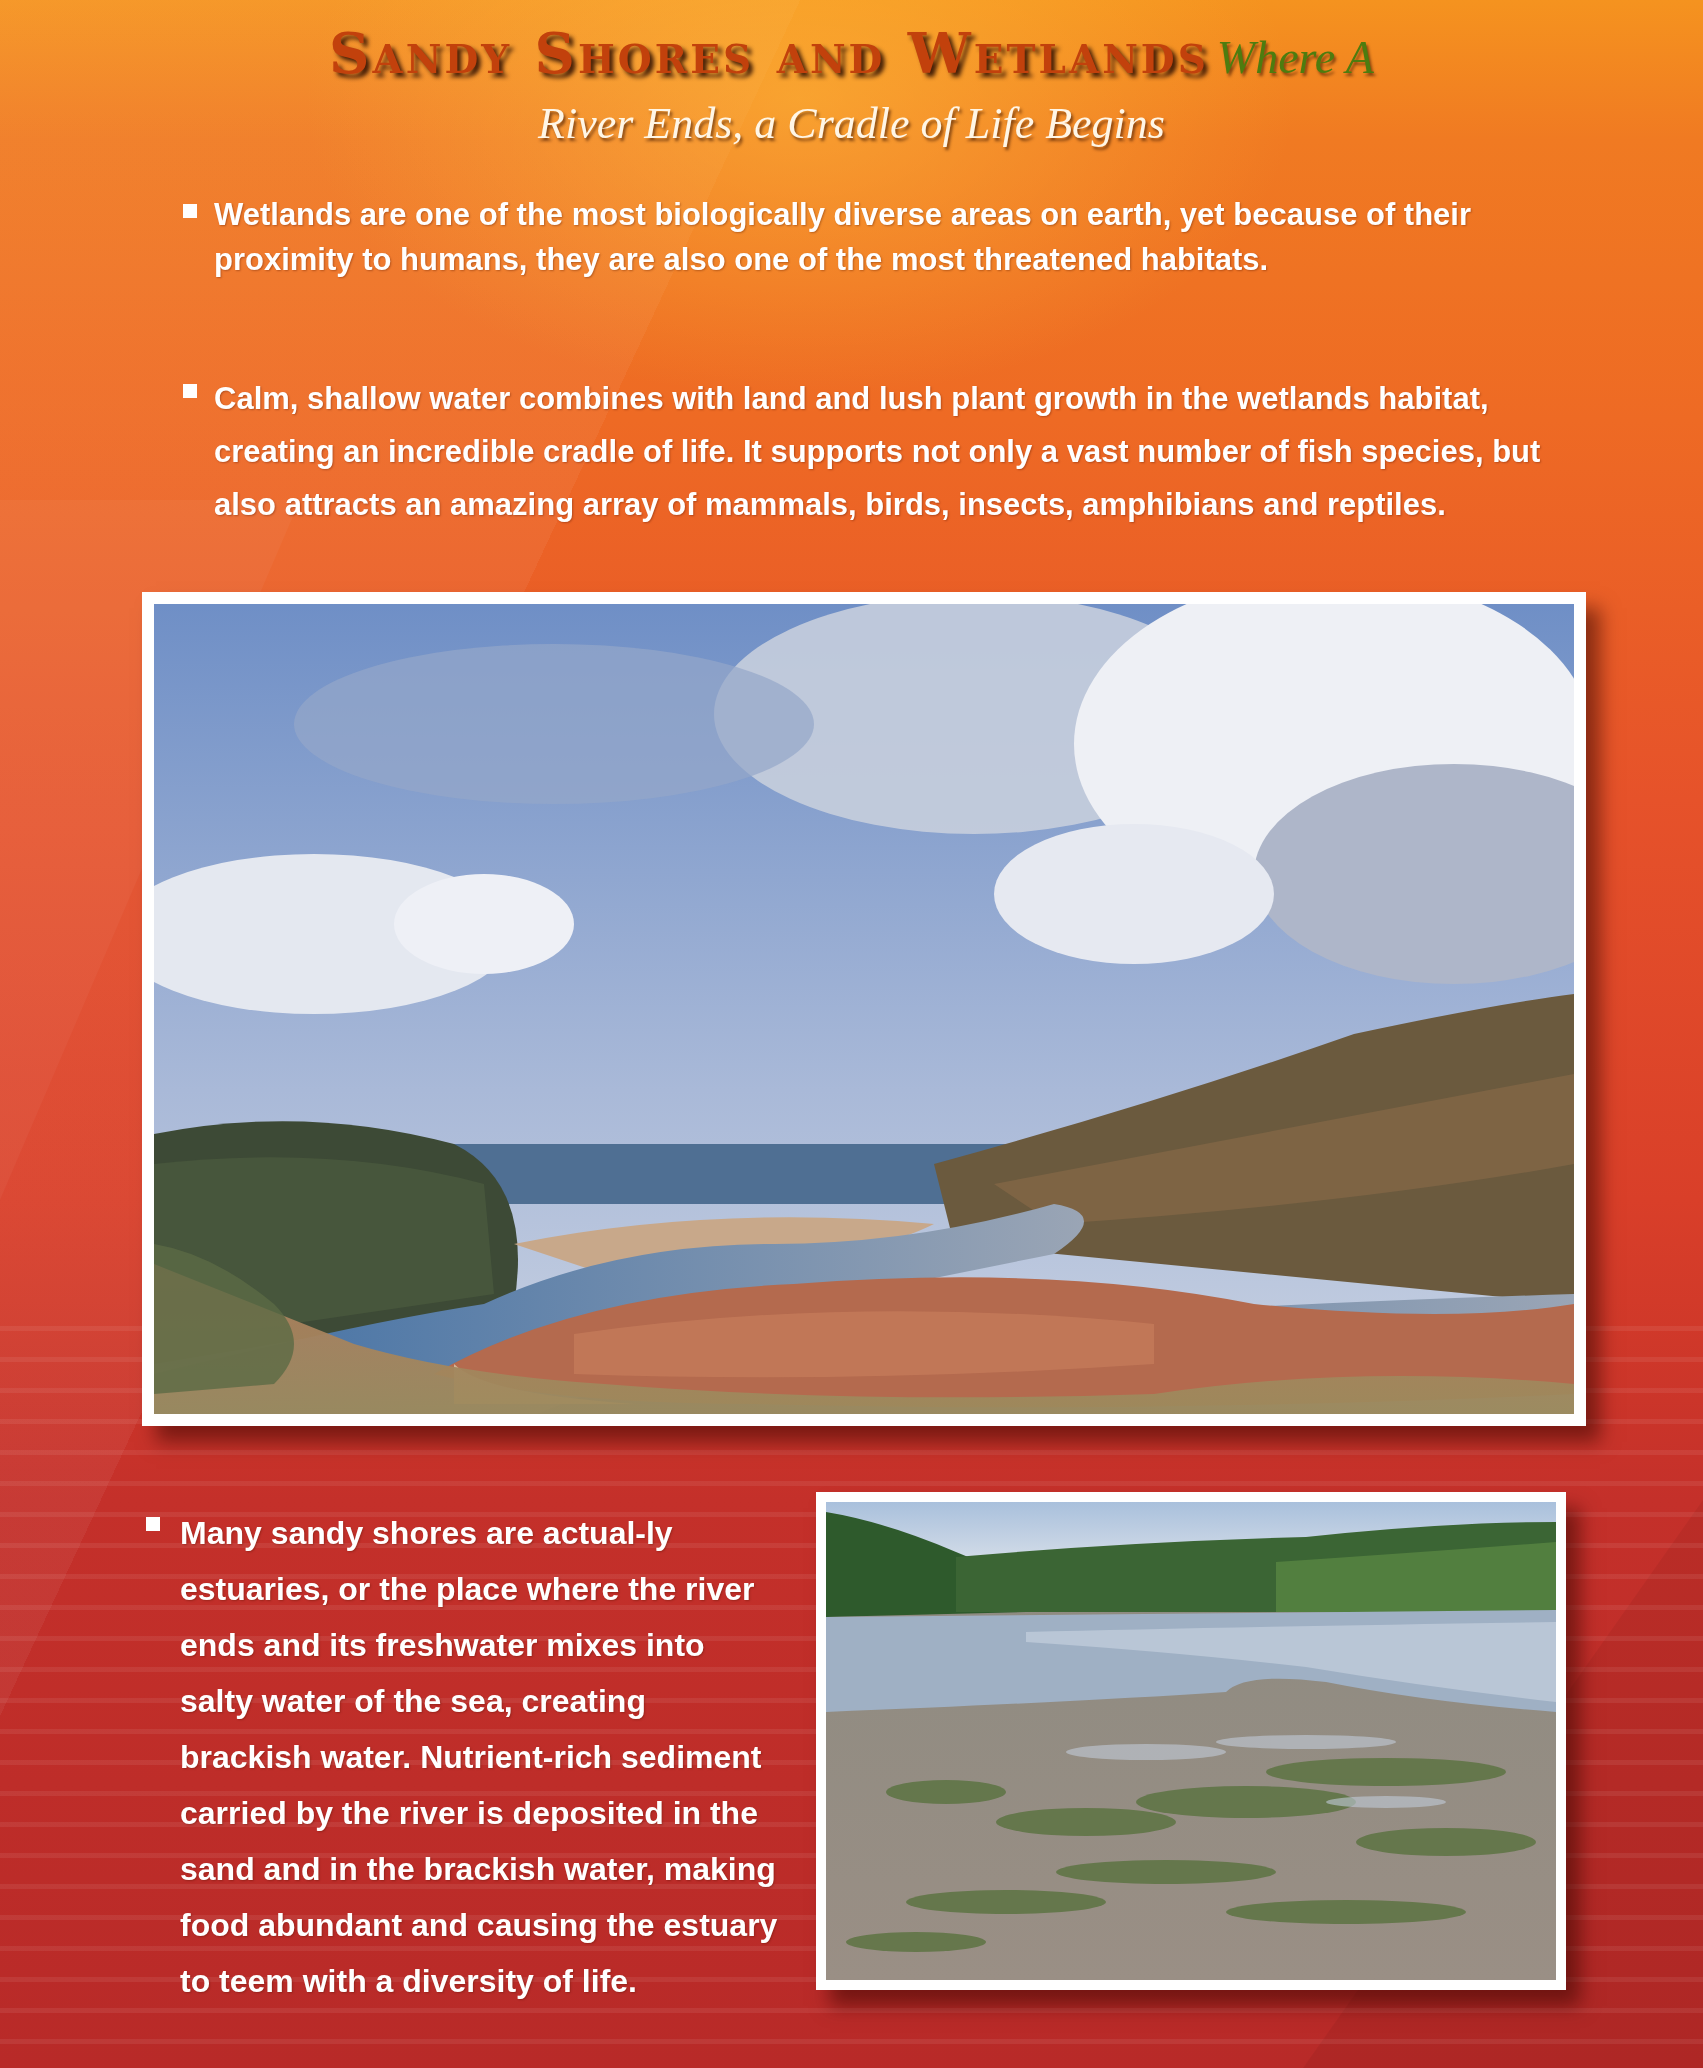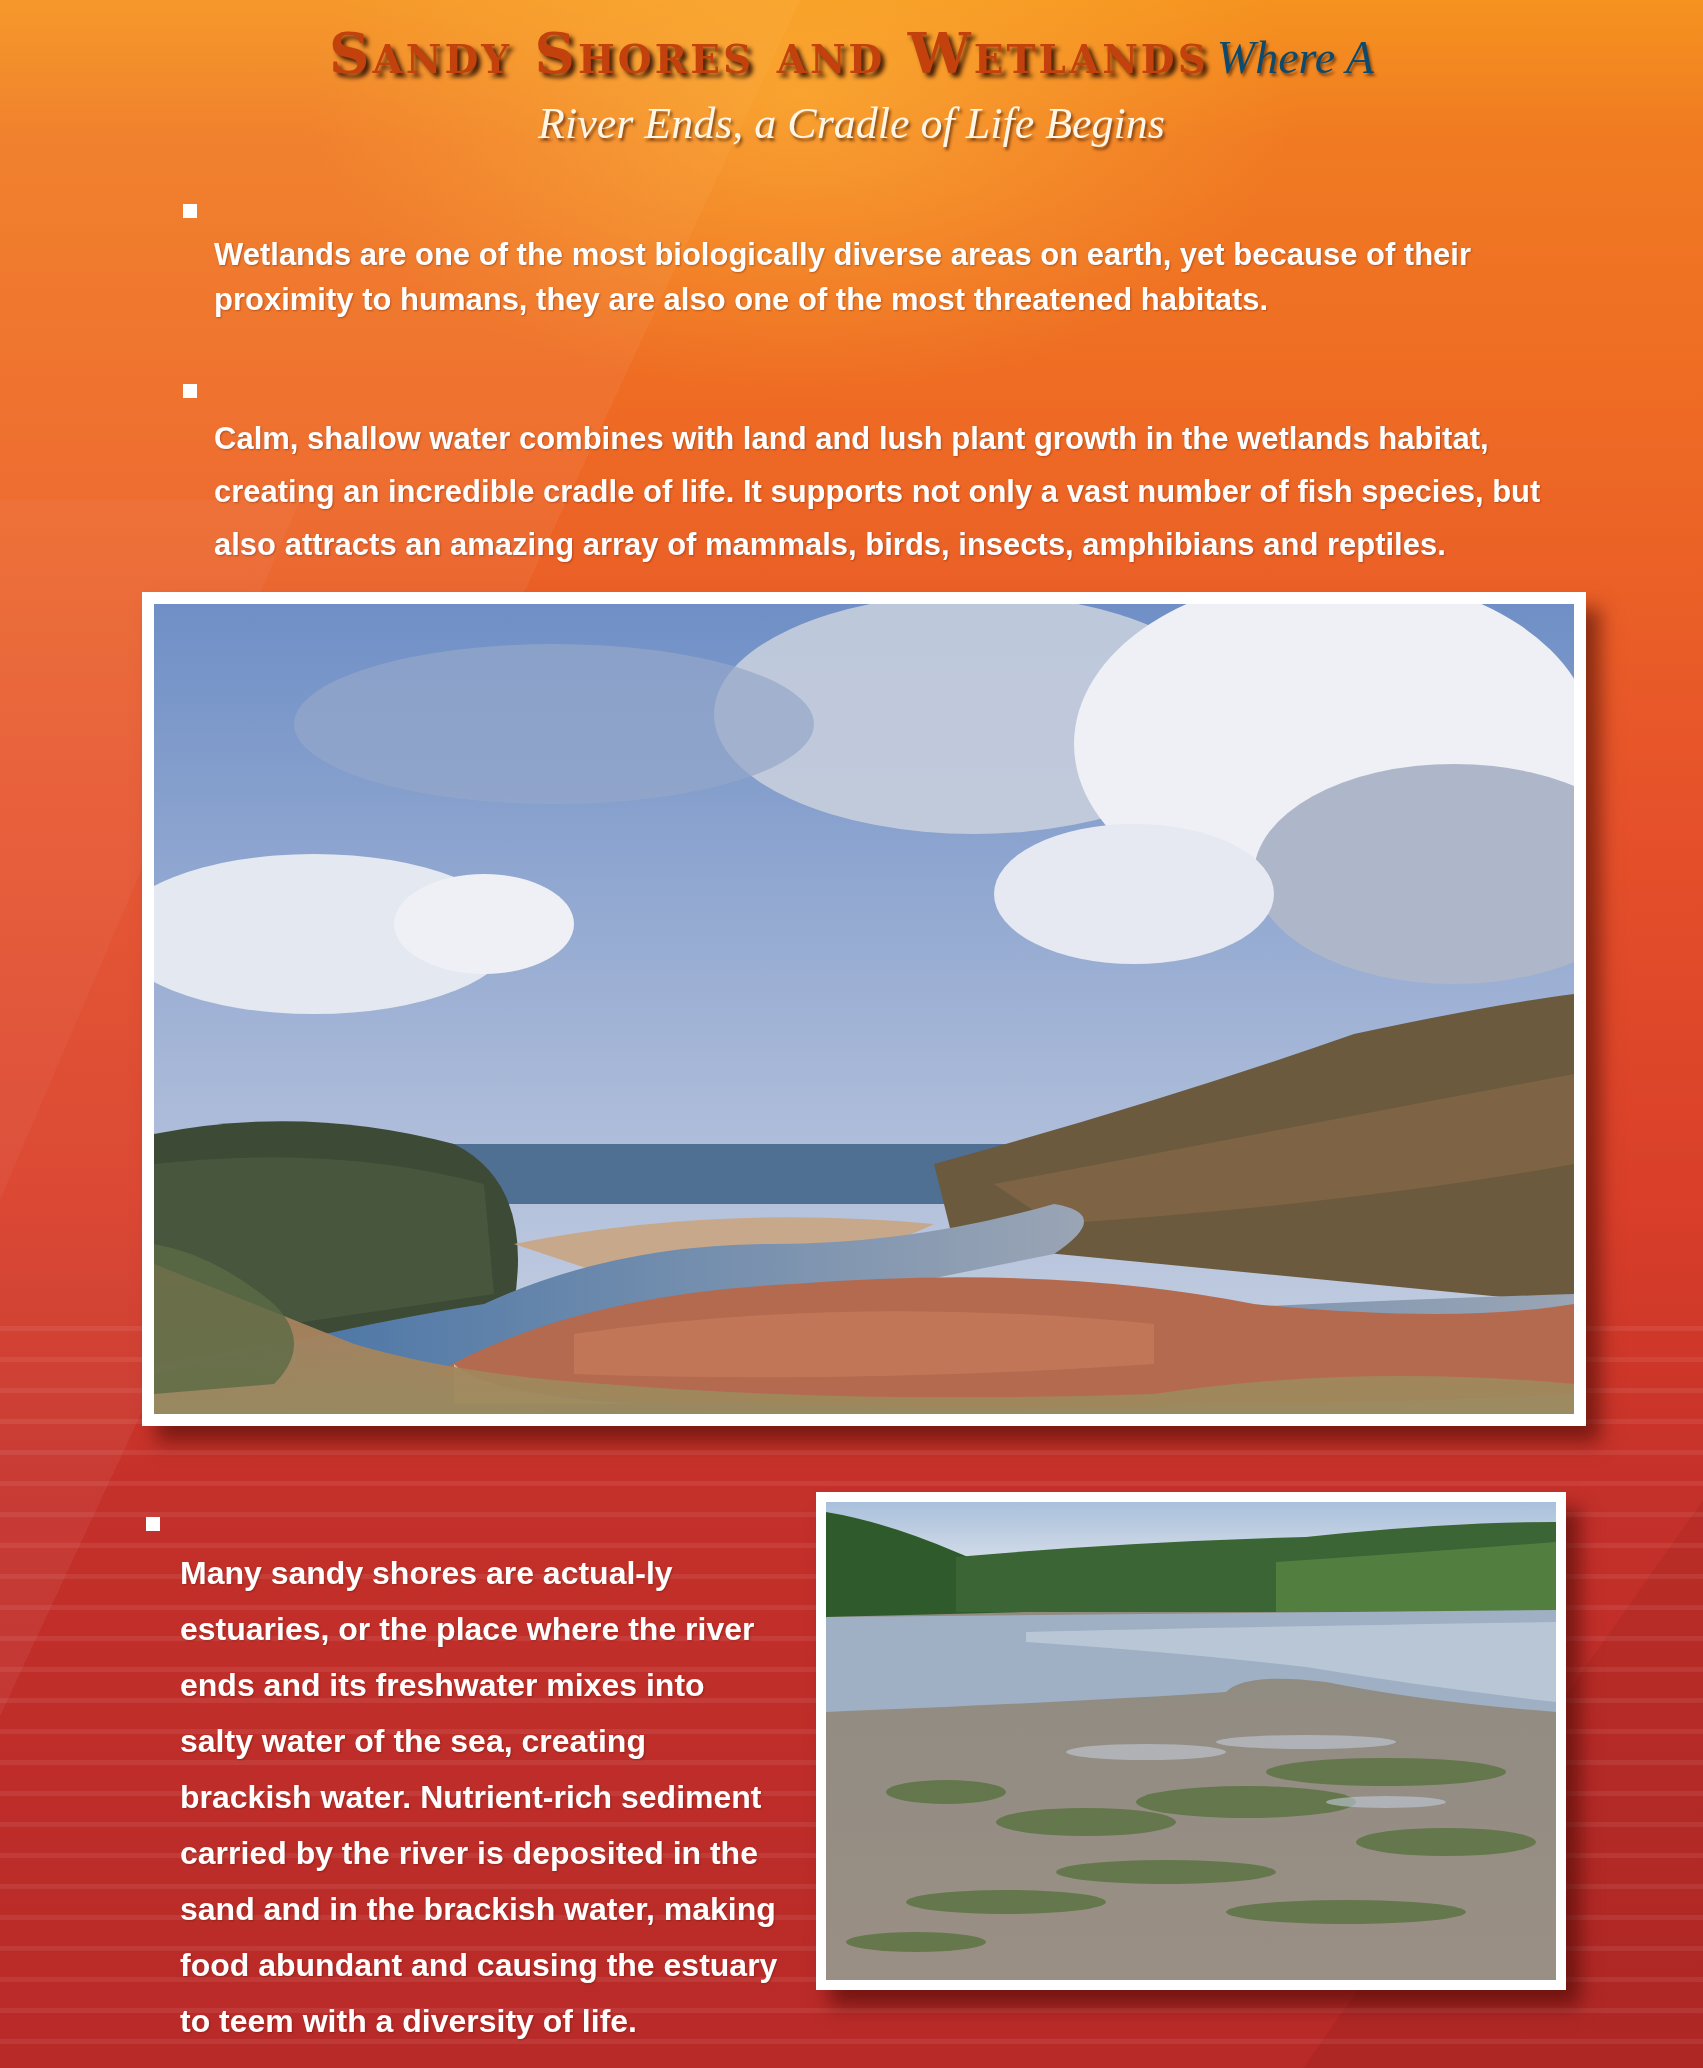--- a/index.html
+++ b/index.html
@@ -29,40 +29,40 @@
   
   .title-wrap { position: absolute; left: 0; top: 20px; width: 1703px; text-align: center; }
   .title-line1 { white-space: nowrap; }
   .title-main {
     font-family: "DejaVu Serif", serif; font-weight: bold; color: #c2410c;
     font-size: 56px; letter-spacing: 3px; font-variant: small-caps;
     text-shadow: 4px 4px 4px rgba(40,10,0,0.85);
     vertical-align: baseline;
   }
   .title-where {
-    font-family: "Liberation Serif", serif; font-style: italic; color: #0c4a6e;
+    font-family: "Liberation Serif", serif; font-style: italic; color: #4d7c0f;
     font-size: 46px; margin-left: 8px;
     text-shadow: 2px 3px 3px rgba(60,20,0,0.6);
   }
   .title-line2 {
     font-family: "Liberation Serif", serif; font-style: italic; color: #fff6e6;
     font-size: 44px; margin-top: 12px;
     text-shadow: 2px 3px 3px rgba(60,20,0,0.6);
   }
 
   
   .bullet {
     position: absolute; color: #ffffff; font-weight: bold;
     font-family: "Liberation Sans", sans-serif;
     text-shadow: 1px 1px 2px rgba(80,20,0,0.35);
   }
   .bullet .sq {
     position: absolute; left: 0; width: 14px; height: 14px; background: #ffffff;
   }
-  .bullet .txt { display: block; margin-top: 40px; }
+  .bullet .txt { display: block; }
   .b1 { left: 183px; top: 192px; width: 1300px; font-size: 31px; line-height: 45px; }
   .b1 .sq { top: 12px; }
   .b1 .txt { padding-left: 31px; }
   .b2 { left: 183px; top: 372px; width: 1380px; font-size: 31px; line-height: 53px; }
   .b2 .sq { top: 12px; }
   .b2 .txt { padding-left: 31px; }
   .b3 { left: 146px; top: 1505px; width: 640px; font-size: 32px; line-height: 56px; }
   .b3 .sq { top: 12px; }
   .b3 .txt { padding-left: 34px; }
 

